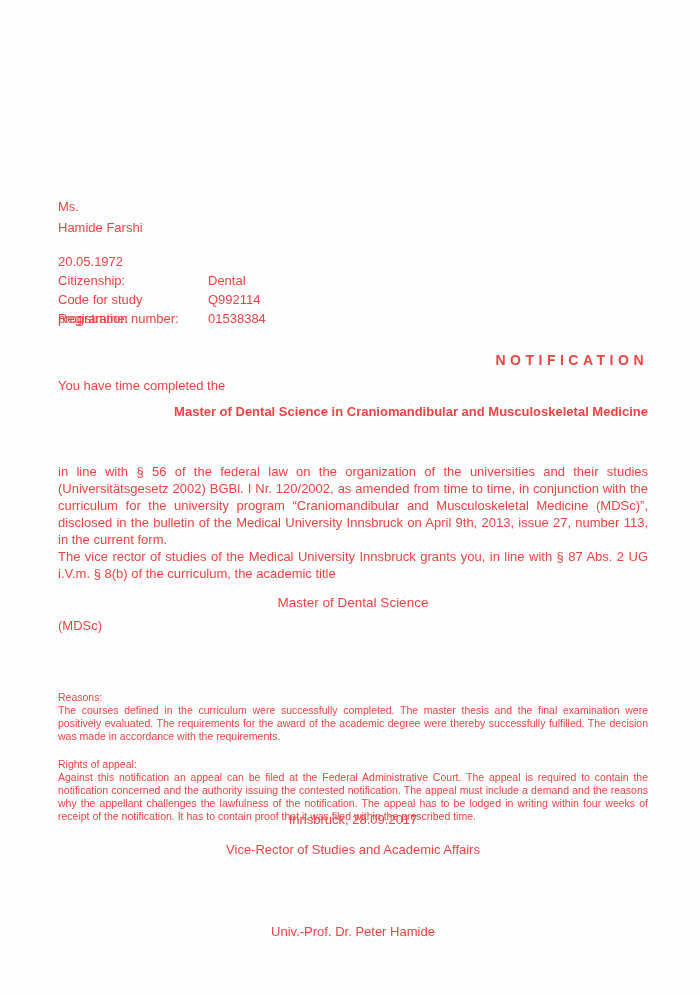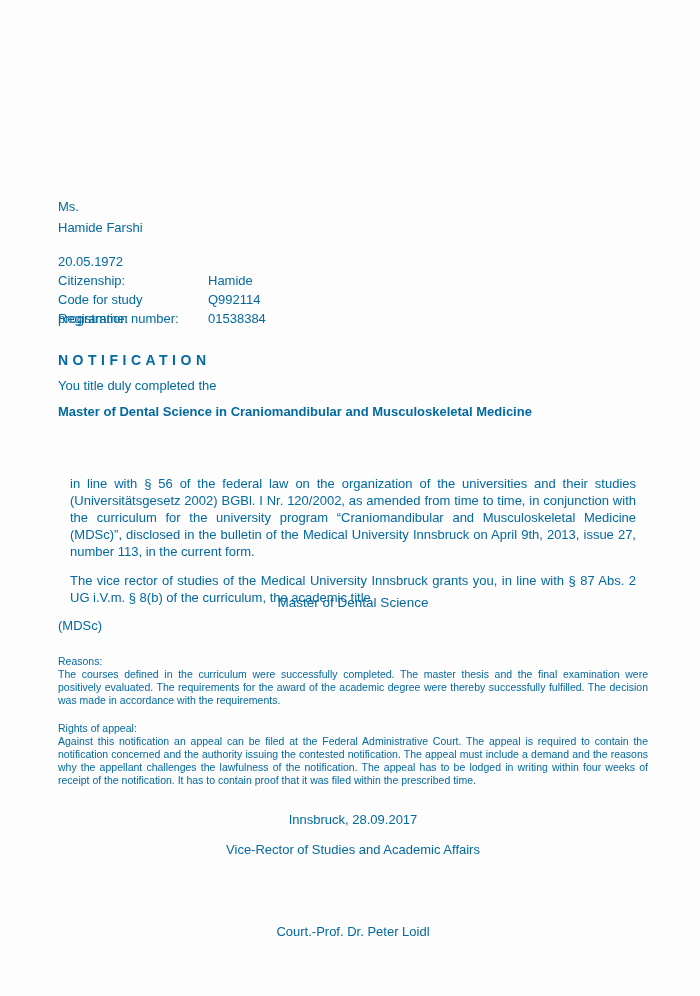--- a/index.html
+++ b/index.html
@@ -7,52 +7,52 @@
     padding: 0;
     background: #e8e8e8;
   }
   .page {
     position: relative;
     width: 700px;
     height: 996px;
     margin: 0 auto;
     background: #fdfdfd;
     font-family: "Liberation Sans", "DejaVu Sans", sans-serif;
-    color: #0369a1;
+    color: #ef4444;
     overflow: hidden;
   }
   .sec {
     position: absolute;
     left: 58px;
     width: 590px;
   }
   .txt-main {
     font-size: 13px;
     line-height: 17px;
   }
   .salutation      { top: 199px; font-size: 13px; }
   .recipient-name  { top: 220px; font-size: 13px; }
   .details         { top: 252px; }
   .details-row     { display: flex; height: 19px; font-size: 13px; line-height: 19px; }
   .details-label   { width: 150px; }
   .details-value   { }
   .doc-heading {
     top: 352px;
-    text-align: left;
+    text-align: right;
     font-size: 14px;
     font-weight: bold;
     letter-spacing: 4.5px;
   }
   .intro           { top: 378px; font-size: 13px; }
-  .programme-title { top: 404px; text-align: left; font-size: 13px; font-weight: bold; }
+  .programme-title { top: 404px; text-align: right; font-size: 13px; font-weight: bold; }
   .body-block      { top: 463px; text-align: justify; }
-  .body-block p    { margin: 12px; }
+  .body-block p    { margin: 0; }
   .degree-title    { top: 595px; text-align: center; font-size: 13.5px; font-weight: normal; }
   .degree-abbr     { top: 618px; text-align: left; font-size: 13px; }
-  .small-block     { font-size: 10.5px; line-height: 13px; }
+  .small-block     { font-size: 10.5px; line-height: 13px; margin-top: 36px; }
   .small-block p   { margin: 0; text-align: justify; }
   .reasons         { top: 655px; }
   .rights          { top: 722px; }
   .place-date      { top: 812px; text-align: center; font-size: 13px; }
   .signatory-role  { top: 842px; text-align: center; font-size: 13px; }
   .signatory-name  { top: 924px; text-align: center; font-size: 13px; }
 </style>
 </head>
 <body>
 
@@ -61,35 +61,35 @@
   <div class="sec salutation">Ms.</div>
 
   <div class="sec recipient-name">Hamide Farshi</div>
 
   <div class="sec details">
     <div class="details-row">
       <span class="details-value">20.05.1972</span>
     </div>
     <div class="details-row">
       <span class="details-label">Citizenship:</span>
-      <span class="details-value">Hamide</span>
+      <span class="details-value">Dental</span>
     </div>
     <div class="details-row">
       <span class="details-label">Code for study programme:</span>
       <span class="details-value">Q992114</span>
     </div>
     <div class="details-row">
       <span class="details-label">Registration number:</span>
       <span class="details-value">01538384</span>
     </div>
   </div>
 
   <div class="sec doc-heading">NOTIFICATION</div>
 
-  <div class="sec intro">You title duly completed the</div>
+  <div class="sec intro">You have time completed the</div>
 
   <div class="sec programme-title">Master of Dental Science in Craniomandibular and Musculoskeletal Medicine</div>
 
   <div class="sec body-block txt-main">
     <p>in line with § 56 of the federal law on the organization of the universities and their studies (Universitätsgesetz 2002) BGBl. I Nr. 120/2002, as amended from time to time, in conjunction with the curriculum for the university program “Craniomandibular and Musculoskeletal Medicine (MDSc)”, disclosed in the bulletin of the Medical University Innsbruck on April 9th, 2013, issue 27, number 113, in the current form.</p>
     <p>The vice rector of studies of the Medical University Innsbruck grants you, in line with § 87 Abs. 2 UG i.V.m. § 8(b) of the curriculum, the academic title</p>
   </div>
 
   <div class="sec degree-title">Master of Dental Science</div>
 
@@ -102,15 +102,15 @@
 
   <div class="sec rights small-block">
     <div>Rights of appeal:</div>
     <p>Against this notification an appeal can be filed at the Federal Administrative Court. The appeal is required to contain the notification concerned and the authority issuing the contested notification. The appeal must include a demand and the reasons why the appellant challenges the lawfulness of the notification. The appeal has to be lodged in writing within four weeks of receipt of the notification. It has to contain proof that it was filed within the prescribed time.</p>
   </div>
 
   <div class="sec place-date">Innsbruck, 28.09.2017</div>
 
   <div class="sec signatory-role">Vice-Rector of Studies and Academic Affairs</div>
 
-  <div class="sec signatory-name">Court.-Prof. Dr. Peter Loidl</div>
+  <div class="sec signatory-name">Univ.-Prof. Dr. Peter Hamide</div>
 
 </div>
 
 </body></html>

